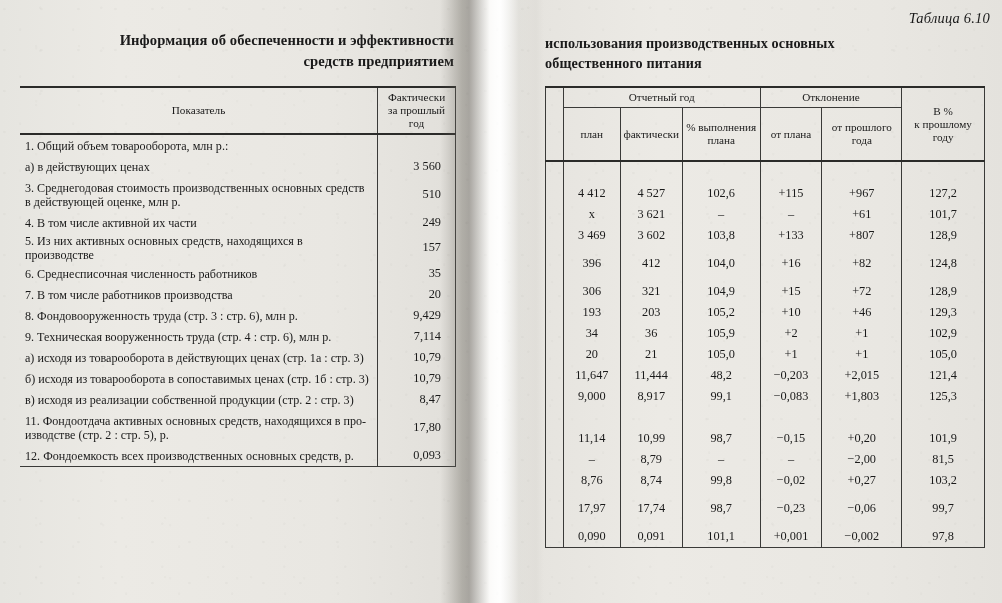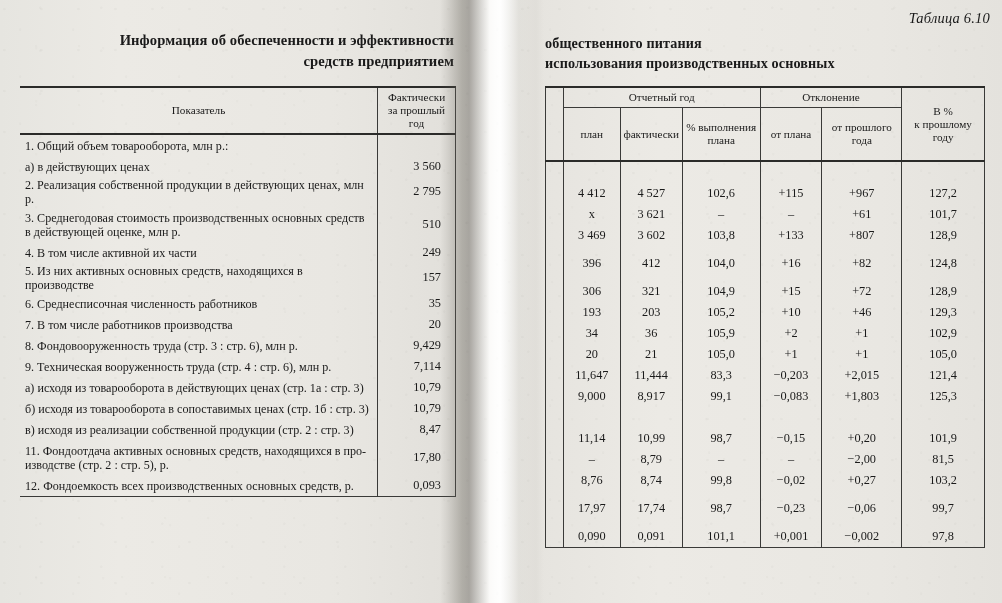--- a/index.html
+++ b/index.html
@@ -198,24 +198,20 @@
       </thead>
       <tbody id="left-body">
           <tr class="body-row">
             <td class="lbl">1. Общий объем товарооборота, млн р.:</td>
             <td class="val"></td>
           </tr>
           <tr class="body-row">
             <td class="lbl">    а) в действующих ценах</td>
             <td class="val">3 560</td>
           </tr>
-          <tr class="body-row">
-            <td class="lbl">2. Реализация собственной продукции в действующих ценах, млн р.</td>
-            <td class="val">2 795</td>
-          </tr>
           <tr class="body-row tall">
             <td class="lbl">3. Среднегодовая стоимость производственных основных средств
 в действующей оценке, млн р.</td>
             <td class="val">510</td>
           </tr>
           <tr class="body-row">
             <td class="lbl">4. В том числе активной их части</td>
             <td class="val">249</td>
           </tr>
           <tr class="body-row">
@@ -261,22 +257,22 @@
           </tr>
         </tbody>
     </table>
   </div>
 
   <div class="page" id="page-right">
 
     <div class="tbl-caption">Таблица 6.10</div>
 
     <div class="title-right">
+      <span class="title-line">использования производственных основных</span>
       <span class="title-line">общественного питания</span>
-      <span class="title-line">использования производственных основных</span>
     </div>
 
     <table id="table-right">
       <colgroup>
         <col class="c-stub">
           <col class="c-plan">
           <col class="c-fact">
           <col class="c-pct">
         <col class="c-dp">
           <col class="c-dy">
@@ -380,21 +376,21 @@
             <td class="num">21</td>
             <td class="num">105,0</td>
             <td class="num">+1</td>
             <td class="num">+1</td>
             <td class="num">105,0</td>
           </tr>
           <tr class="body-row">
             <td class="stub"></td>
             <td class="num">11,647</td>
             <td class="num">11,444</td>
-            <td class="num">83,3</td>
+            <td class="num">48,2</td>
             <td class="num">−0,203</td>
             <td class="num">+2,015</td>
             <td class="num">121,4</td>
           </tr>
           <tr class="body-row">
             <td class="stub"></td>
             <td class="num">9,000</td>
             <td class="num">8,917</td>
             <td class="num">99,1</td>
             <td class="num">−0,083</td>

